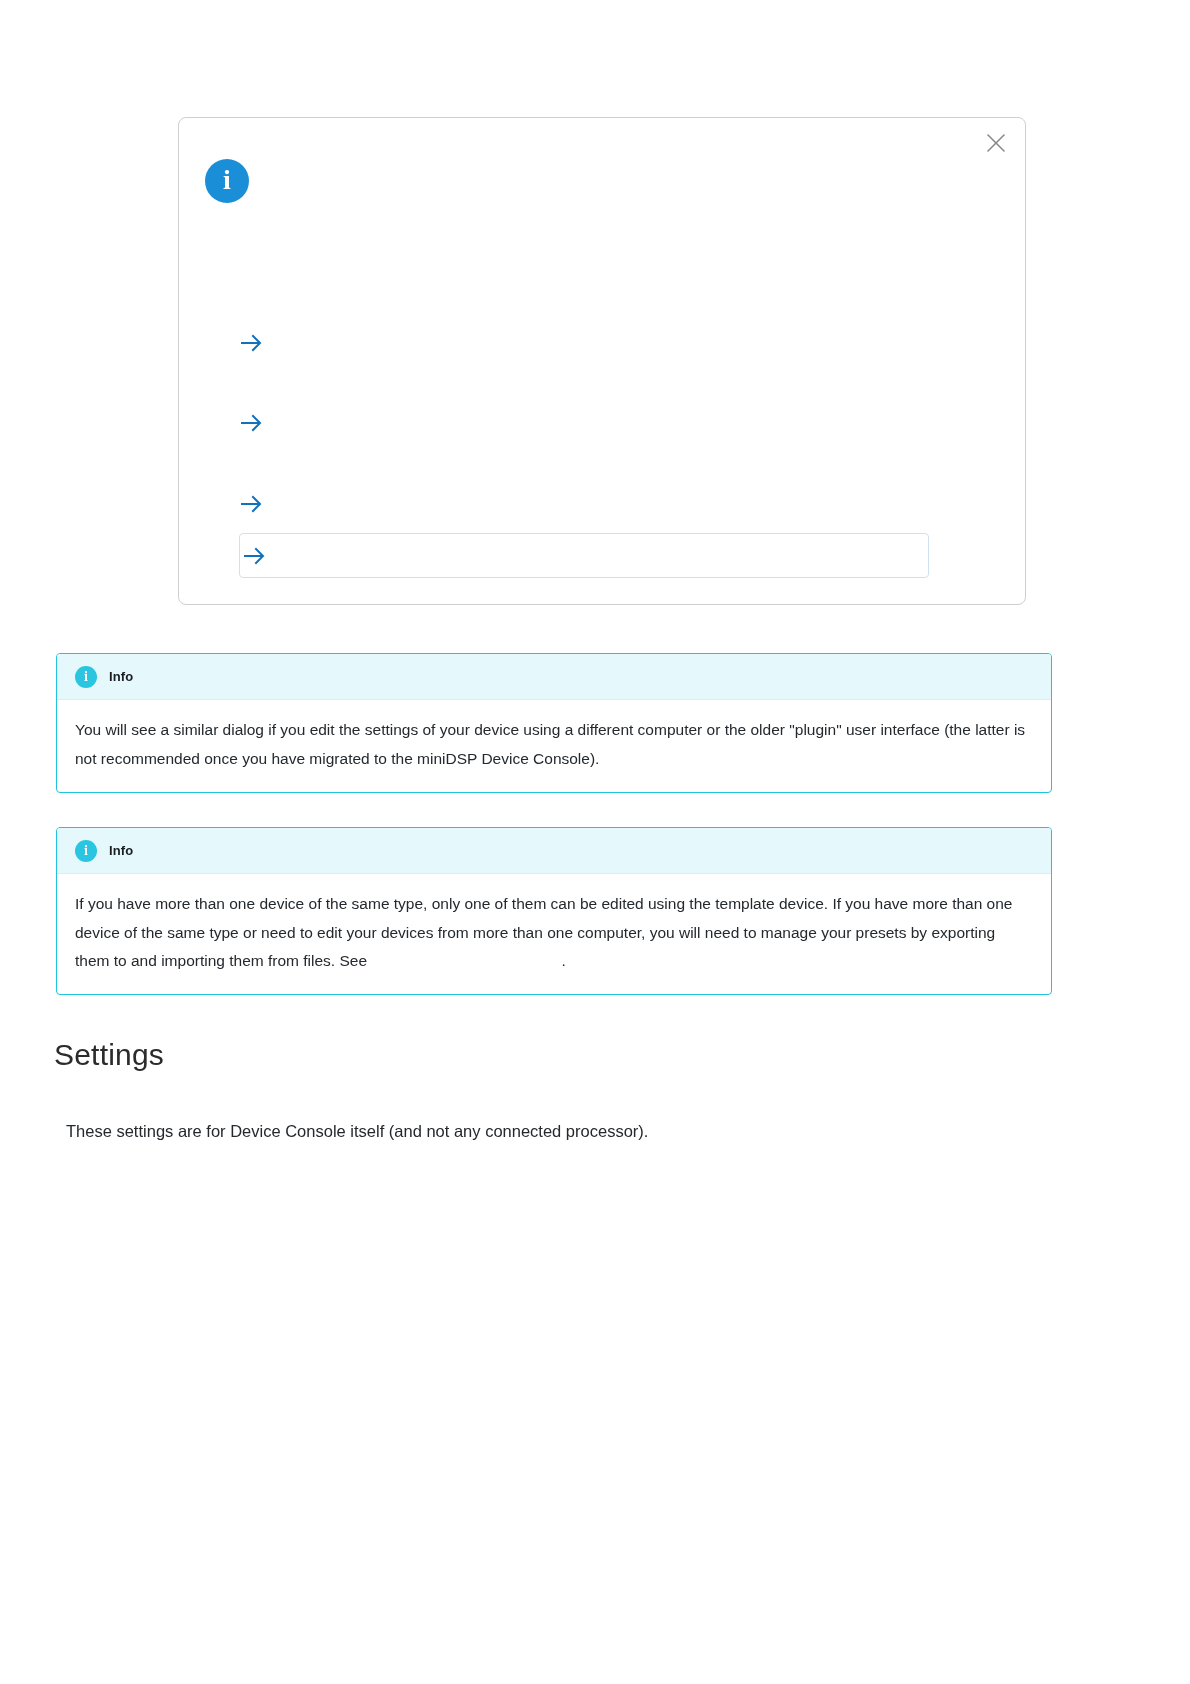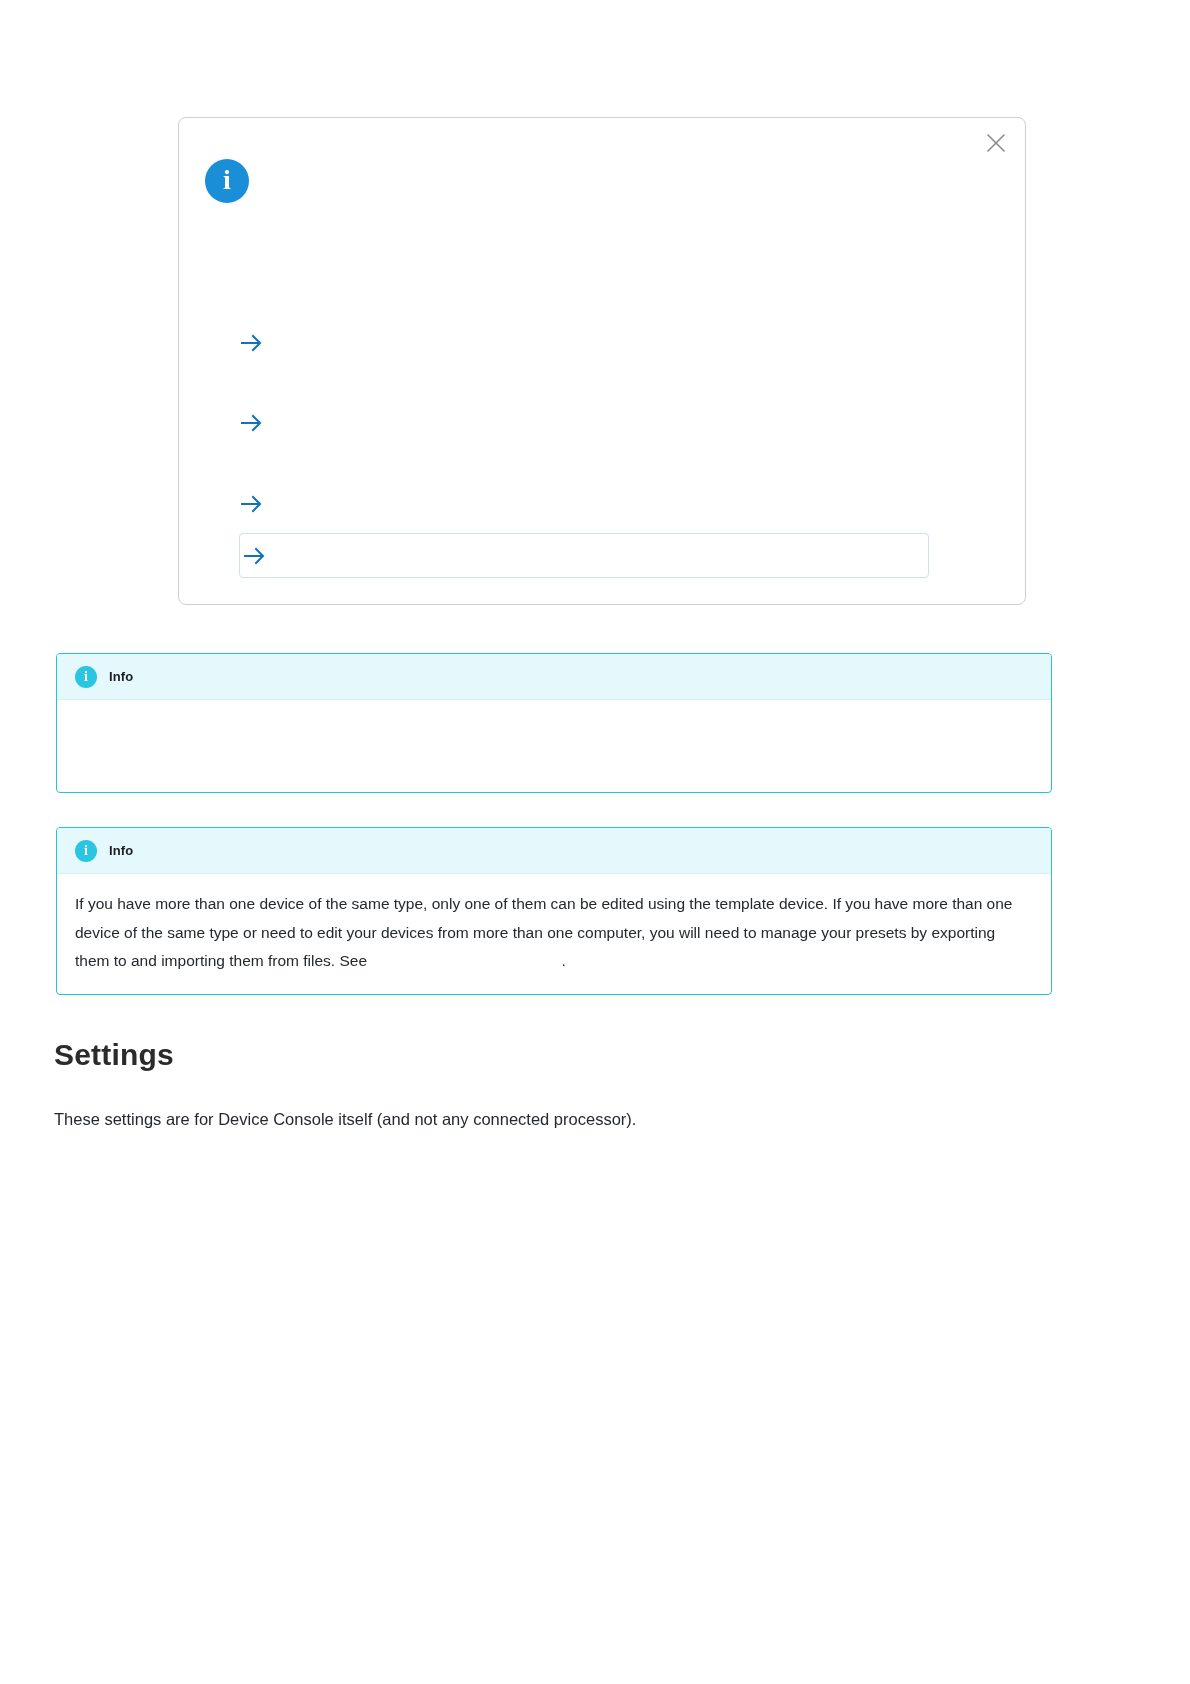--- a/index.html
+++ b/index.html
@@ -178,34 +178,34 @@
     display: inline-block;
     width: 190px;
   }
 
   
   .section-heading {
     position: absolute;
     left: 54px;
     top: 1038px;
     font-size: 30px;
-    font-weight: bold;
+    font-weight: normal;
     color: #2b2b2b;
     margin: 0;
     letter-spacing: 0.2px;
   }
   .section-paragraph {
     position: absolute;
     left: 54px;
     top: 1106px;
     width: 1000px;
     font-size: 16.5px;
     line-height: 1.6;
     color: #24292e;
-    margin: 0;
+    margin: 12px;
   }
 </style>
 </head>
 <body>
 
 <div class="dialog-figure">
   <div class="dialog-card">
 
     <div class="dialog-close">
       <svg width="22" height="22" viewBox="0 0 22 22" aria-hidden="true">
@@ -263,20 +263,21 @@
   </div>
 </div>
 
 <div class="callout callout-1">
   <div class="callout-head">
     <span class="callout-head-icon">
       <span class="glyph">i</span>
     </span>
     <span class="callout-title">Info</span>
   </div>
+  <div class="callout-body">You will see a similar dialog if you edit the settings of your device using a different computer or the older "plugin" user interface (the latter is not recommended once you have migrated to the miniDSP Device Console).</div>
 </div>
 
 <div class="callout callout-2">
   <div class="callout-head">
     <span class="callout-head-icon">
       <span class="glyph">i</span>
     </span>
     <span class="callout-title">Info</span>
   </div>
   <div class="callout-body">

